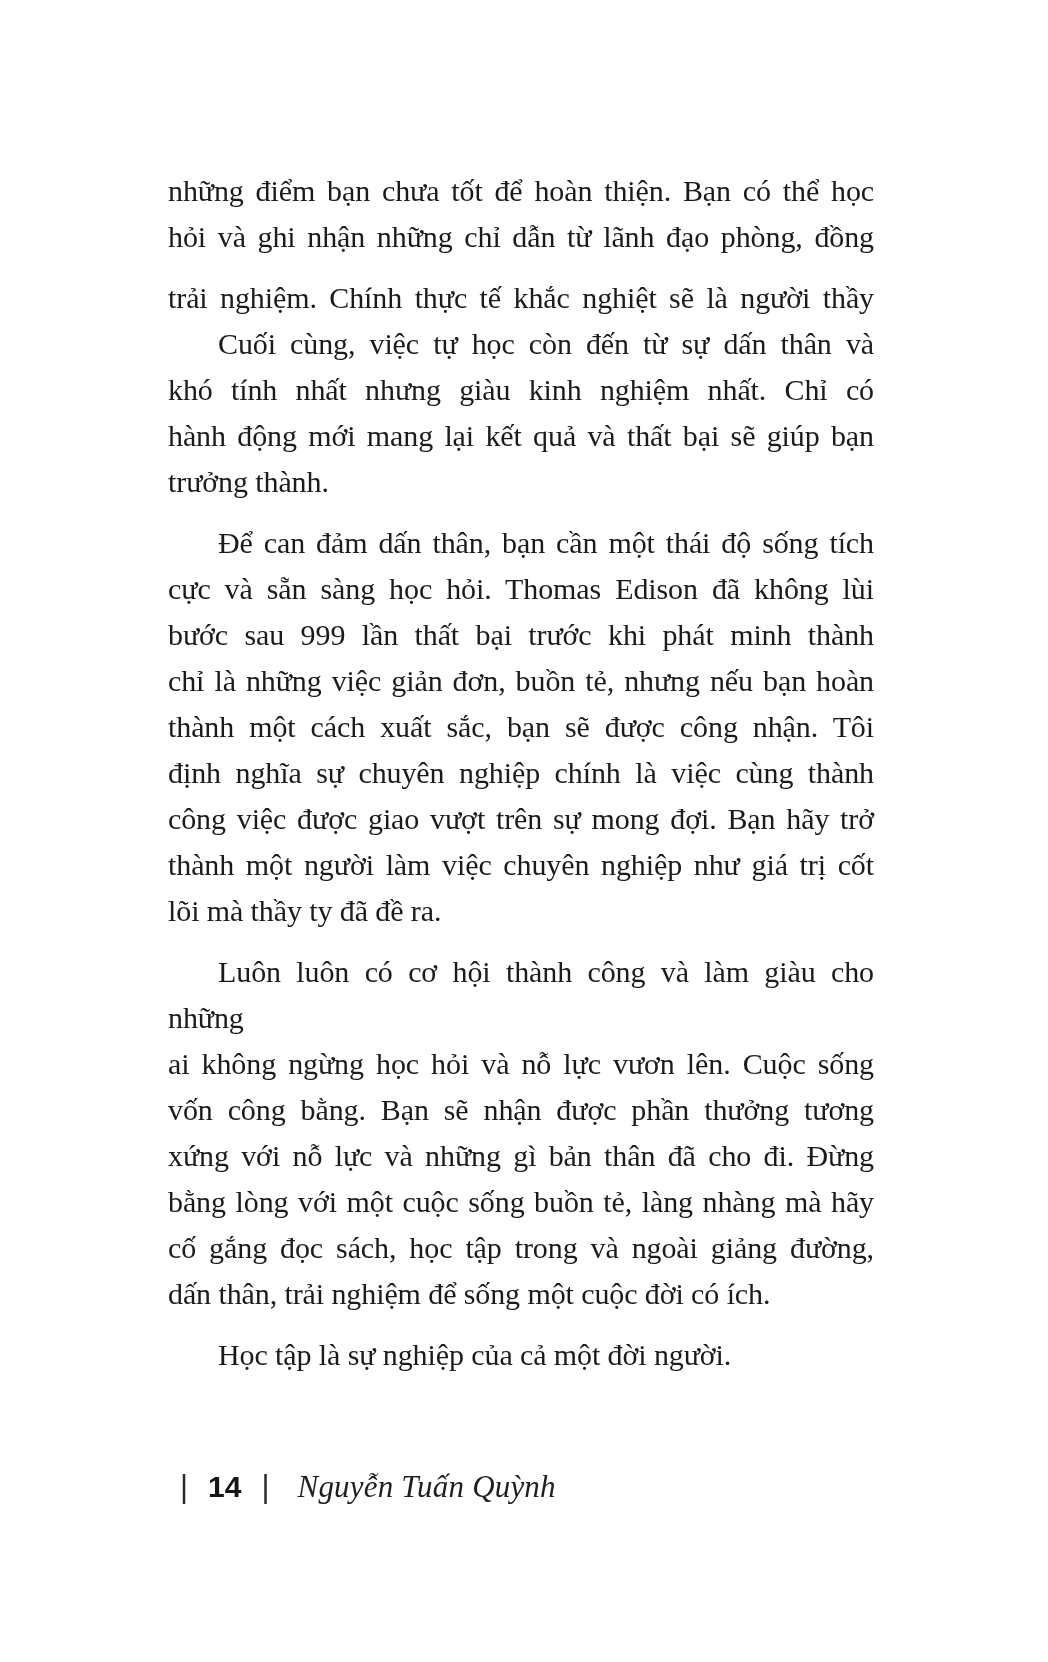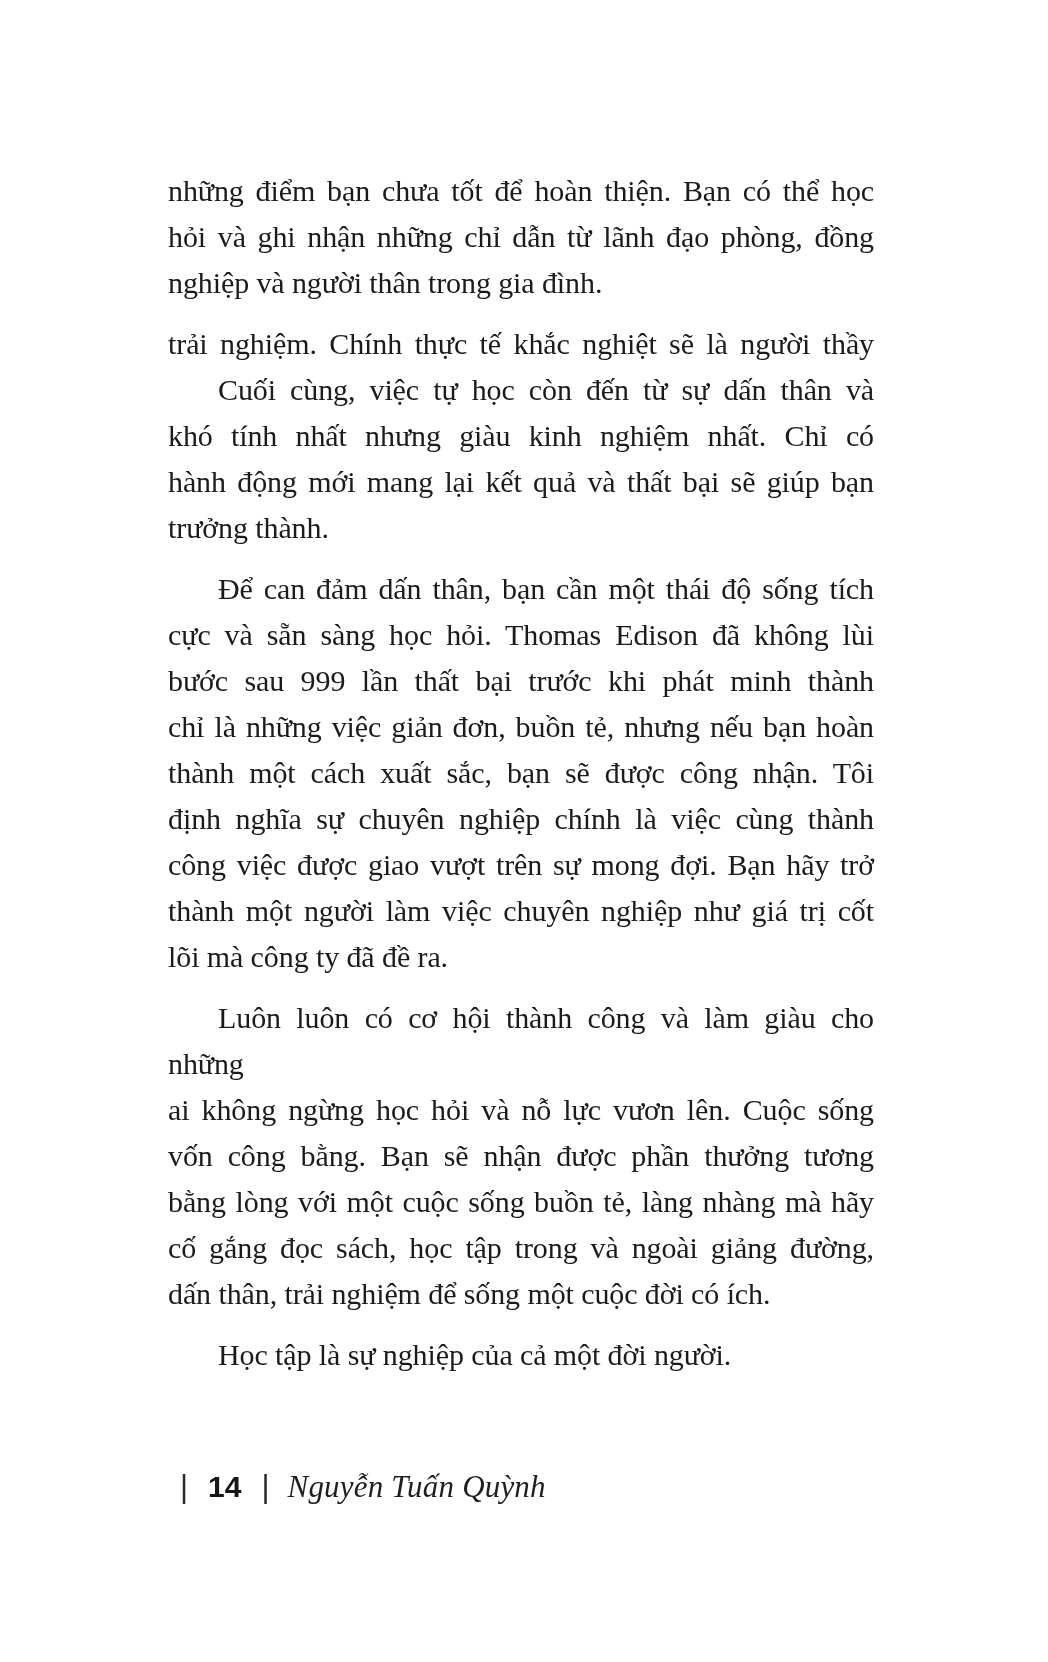--- a/index.html
+++ b/index.html
@@ -61,62 +61,62 @@
     font-family: "Liberation Sans", sans-serif;
     font-weight: 700;
     font-size: 30px;
     color: #171717;
     margin: 0 20px;
   }
   .footer .author {
     font-style: italic;
     font-size: 31px;
     color: #1f1f1f;
-    margin-left: 18px;
+    margin-left: 28px;
     letter-spacing: 0.2px;
     text-align: right;
   }
 </style>
 </head>
 <body>
 
 <div class="page">
 
   <div class="text-block">
 
     <div class="para">
       <div class="line">những điểm bạn chưa tốt để hoàn thiện. Bạn có thể học</div>
       <div class="line">hỏi và ghi nhận những chỉ dẫn từ lãnh đạo phòng, đồng</div>
-      <div class="line last">nghiệp và người thân trong gia đình.</div>
     </div>
 
     <div class="para">
       <div class="line">trải nghiệm. Chính thực tế khắc nghiệt sẽ là người thầy</div>
       <div class="line indent">Cuối cùng, việc tự học còn đến từ sự dấn thân và</div>
       <div class="line">khó tính nhất nhưng giàu kinh nghiệm nhất. Chỉ có</div>
       <div class="line">hành động mới mang lại kết quả và thất bại sẽ giúp bạn</div>
       <div class="line last">trưởng thành.</div>
     </div>
 
     <div class="para">
       <div class="line indent">Để can đảm dấn thân, bạn cần một thái độ sống tích</div>
       <div class="line">cực và sẵn sàng học hỏi. Thomas Edison đã không lùi</div>
       <div class="line">bước sau 999 lần thất bại trước khi phát minh thành</div>
       <div class="line">chỉ là những việc giản đơn, buồn tẻ, nhưng nếu bạn hoàn</div>
       <div class="line">thành một cách xuất sắc, bạn sẽ được công nhận. Tôi</div>
       <div class="line">định nghĩa sự chuyên nghiệp chính là việc cùng thành</div>
       <div class="line">công việc được giao vượt trên sự mong đợi. Bạn hãy trở</div>
       <div class="line">thành một người làm việc chuyên nghiệp như giá trị cốt</div>
-      <div class="line last">lõi mà công ty đã đề ra.</div>
+      <div class="line last">lõi mà thầy ty đã đề ra.</div>
     </div>
 
     <div class="para">
       <div class="line indent">Luôn luôn có cơ hội thành công và làm giàu cho những</div>
       <div class="line">ai không ngừng học hỏi và nỗ lực vươn lên. Cuộc sống</div>
       <div class="line">vốn công bằng. Bạn sẽ nhận được phần thưởng tương</div>
+      <div class="line">xứng với nỗ lực và những gì bản thân đã cho đi. Đừng</div>
       <div class="line">bằng lòng với một cuộc sống buồn tẻ, làng nhàng mà hãy</div>
       <div class="line">cố gắng đọc sách, học tập trong và ngoài giảng đường,</div>
       <div class="line last">dấn thân, trải nghiệm để sống một cuộc đời có ích.</div>
     </div>
 
     <div class="para">
       <div class="line indent last">Học tập là sự nghiệp của cả một đời người.</div>
     </div>
 
   </div>

